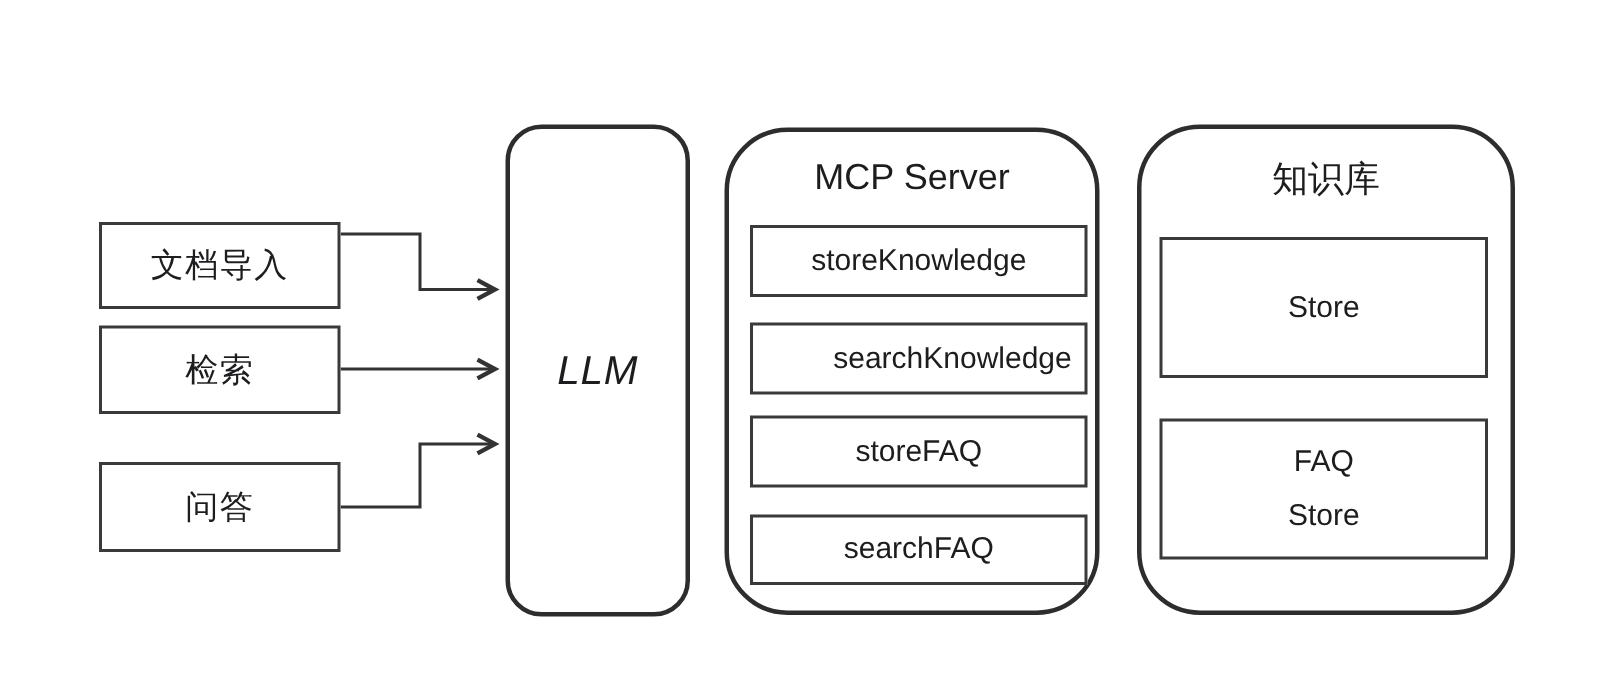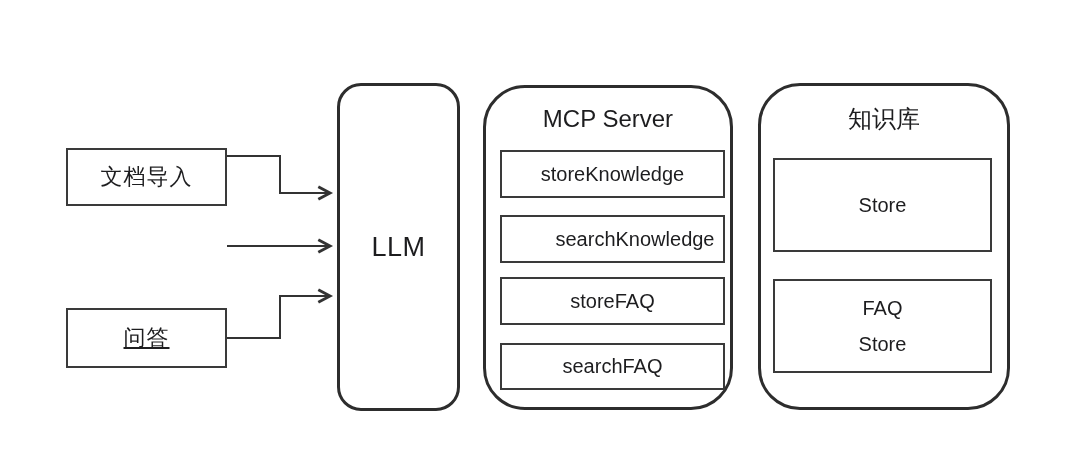--- a/index.html
+++ b/index.html
@@ -75,25 +75,28 @@
       </marker>
     </defs>
     <path d="M227,156 L280,156 L280,193 L330,193" fill="none" stroke="#333333" stroke-width="2" marker-end="url(#arrow)"></path>
     <path d="M227,246 L330,246" fill="none" stroke="#333333" stroke-width="2" marker-end="url(#arrow)"></path>
     <path d="M227,338 L280,338 L280,296 L330,296" fill="none" stroke="#333333" stroke-width="2" marker-end="url(#arrow)"></path>
   </svg>
 
   <div class="abs rect-node input-node" style="left:66px; top:127px; width:161px; height:58px;margin-top:21px;">
     <span>文档导入</span>
   </div>
-  <div class="abs rect-node input-node" style="left:66px; top:308px; width:161px; height:60px;text-decoration:underline;">
+  <div class="abs rect-node input-node" style="left:66px; top:217px; width:161px; height:59px;">
+    <span>检索</span>
+  </div>
+  <div class="abs rect-node input-node" style="left:66px; top:308px; width:161px; height:60px;">
     <span>问答</span>
   </div>
 
-  <div class="abs round-node" style="left:337px; top:83px; width:123px; height:328px;">
+  <div class="abs round-node" style="left:337px; top:83px; width:123px; height:328px;font-style:italic;">
     <div class="llm-label">LLM</div>
   </div>
 
   <div class="abs round-node container-node" style="left:483px; top:85px; width:250px; height:325px;">
     <div class="container-title">MCP Server</div>
   </div>
   <div class="abs rect-node tool-node" style="left:500px; top:150px; width:225px; height:48px;">
     <span>storeKnowledge</span>
   </div>
   <div class="abs rect-node tool-node" style="left:500px; top:215px; width:225px; height:48px;padding-left:45px;">

